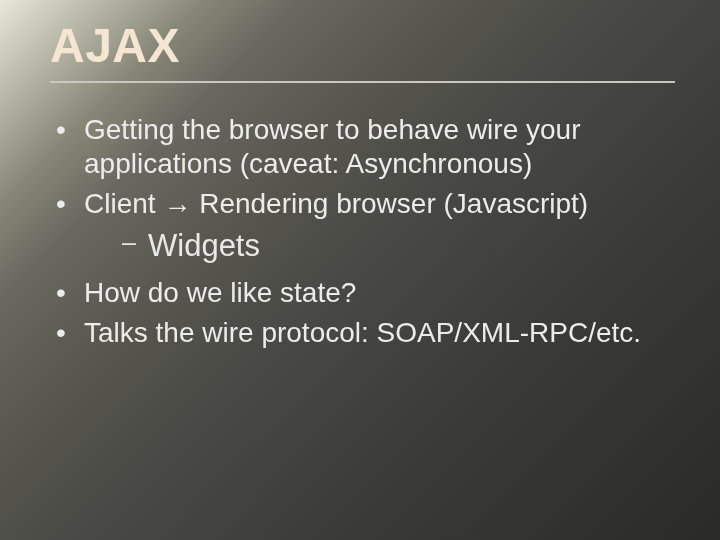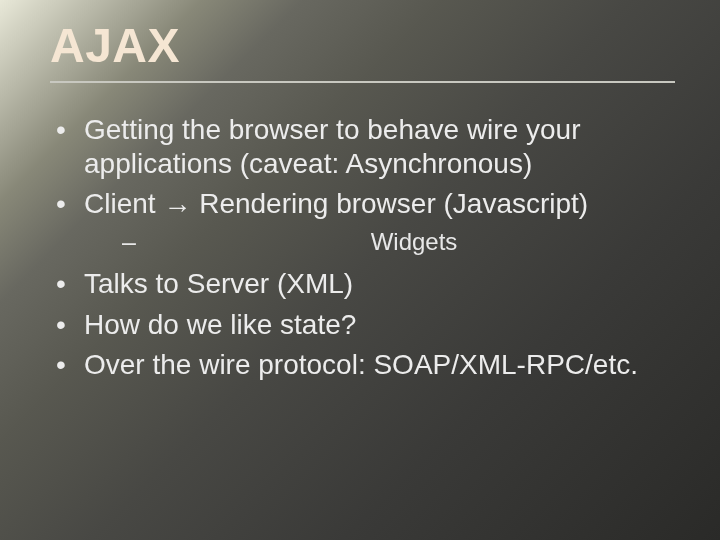--- a/index.html
+++ b/index.html
@@ -60,25 +60,24 @@
     font-size: 28px;
     color: #ececec;
   }
   ul.level2 {
     list-style: none;
     margin: 6px 0 10px 0;
     padding: 0 0 0 38px;
   }
   ul.level2 > li {
     position: relative;
-    font-size: 24px;
+    font-size: 31px;
     line-height: 1.25;
     padding-left: 26px;
     color: #e8e8e8;
-    text-align: center;
   }
   ul.level2 > li::before {
     content: "–";
     position: absolute;
     left: 0;
     top: 0;
     font-size: 25px;
     color: #e8e8e8;
   }
   .arrow {
@@ -99,26 +98,23 @@
 
     <li>
       <span>Client </span><span class="arrow">→</span><span> Rendering browser (Javascript)</span>
       <ul class="level2">
         <li>
           <span>Widgets</span>
         </li>
       </ul>
     </li>
 
-    <li>
-      <span>Talks to Server (XML)</span>
-    </li>
 
     <li>
       <span>How do we like state?</span>
     </li>
 
     <li>
-      <span>Over the wire protocol: SOAP/XML-RPC/etc.</span>
+      <span>Talks the wire protocol: SOAP/XML-RPC/etc.</span>
     </li>
 
   </ul>
 </div>
 
 </body></html>

